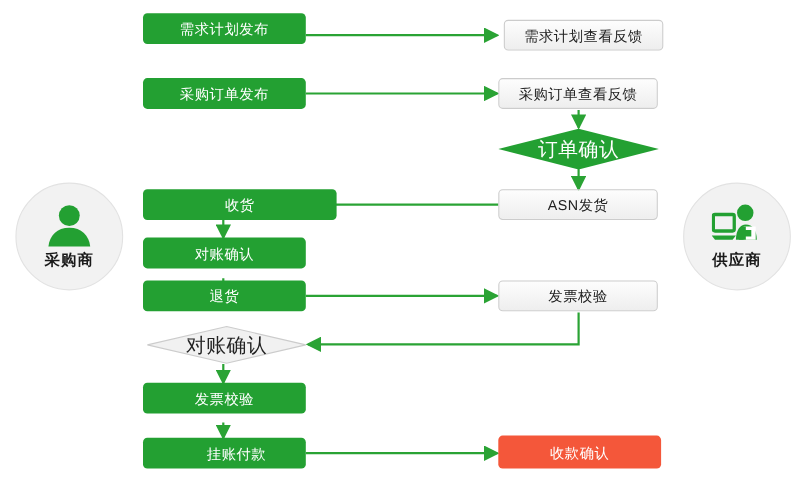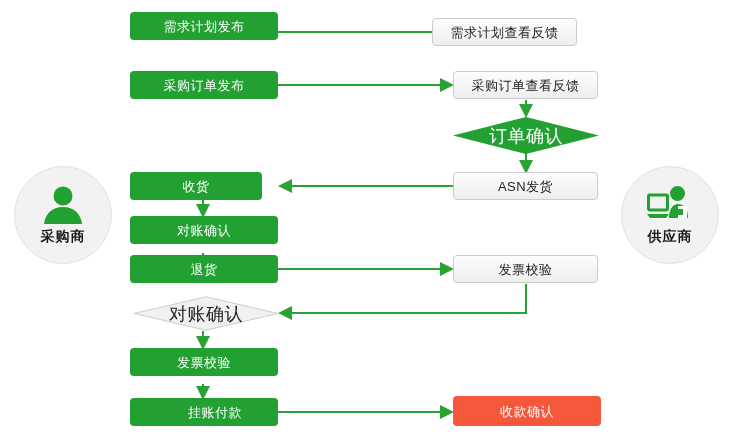--- a/index.html
+++ b/index.html
@@ -157,39 +157,39 @@
       <path d="M22 34 C22 25 26 20 31 20 C37 20 41 25 41 34 Z" fill="#23a032"></path>
       <path d="M29 22 L40 22 L40 34 L29 34 L29 31 L36 31 L36 25 L29 25 Z" fill="#ffffff"></path>
       <path d="M27 22 L31 22 L31 34 L25 34 C22 30 24 24 27 22 Z" fill="#23a032"></path>
     </svg>
     <span class="actor-label">供应商</span>
   </div>
 
   <div class="node node-green" style="left:130px; top:12px; width:148px; height:28px;">
     <span>需求计划发布</span>
   </div>
-  <div class="node node-gray" style="left:432px; top:18px; width:145px; height:28px;">
+  <div class="node node-gray" style="left:458px; top:18px; width:145px; height:28px;">
     <span>需求计划查看反馈</span>
   </div>
 
   <div class="node node-green" style="left:130px; top:71px; width:148px; height:28px;">
     <span>采购订单发布</span>
   </div>
   <div class="node node-gray" style="left:453px; top:71px; width:145px; height:28px;">
     <span>采购订单查看反馈</span>
   </div>
 
   <div class="diamond-wrap diamond-green" style="left:453px; top:117px; width:146px; height:37px;">
     <svg width="146" height="37" viewBox="0 0 146 37">
       <polygon points="73,0 146,18.5 73,37 0,18.5" fill="#23a032"></polygon>
     </svg>
     <div class="diamond-label">订单确认</div>
   </div>
 
-  <div class="node node-green" style="left:130px; top:172px; width:132px; height:28px;">
+  <div class="node node-green" style="left:130px; top:172px; width:176px; height:28px;">
     <span>收货</span>
   </div>
   <div class="node node-gray" style="left:453px; top:172px; width:145px; height:28px;">
     <span>ASN发货</span>
   </div>
 
   <div class="node node-green" style="left:130px; top:216px; width:148px; height:28px;">
     <span>对账确认</span>
   </div>
 

